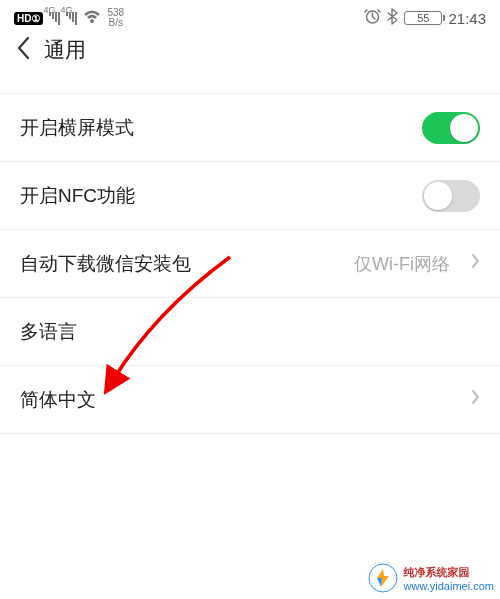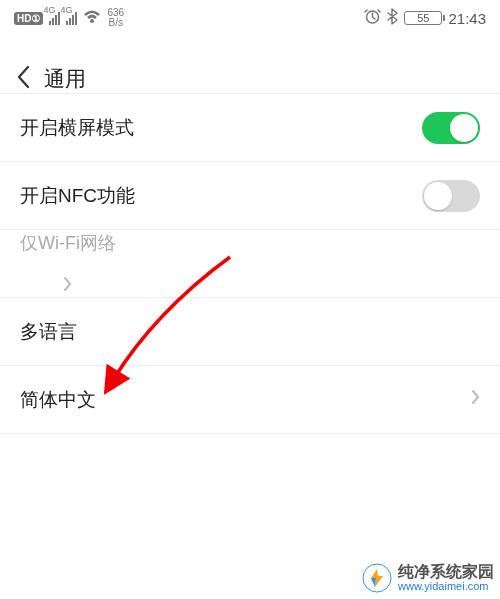--- a/index.html
+++ b/index.html
@@ -1,46 +1,46 @@
 <!DOCTYPE html>
 <html><head>
 <meta charset="utf-8">
 <style>
   * { margin: 0; padding: 0; box-sizing: border-box; }
   html, body { width: 500px; height: 599px; font-family: -apple-system, "Helvetica Neue", Arial, sans-serif; background: #fff; overflow: hidden; position: relative; }
   .status-bar { height: 36px; display: flex; align-items: center; justify-content: space-between; padding: 0 14px; font-size: 13px; color: #555; }
   .status-left, .status-right { display: flex; align-items: center; gap: 6px; }
-  .hd-badge { background: #737373; color: #fff; font-size: 10px; font-weight: bold; padding: 1px 3px; border-radius: 3px; }
-  .sig-4g { display: flex; align-items: flex-end; gap: 1px; position: relative; }
+  .hd-badge { background: #000000; color: #fff; font-size: 10px; font-weight: bold; padding: 1px 3px; border-radius: 3px; }
+  .sig-4g { display: flex; align-items: flex-start; gap: 1px; position: relative; }
   .sig-4g .lab { font-size: 9px; position: absolute; top: -7px; left: -6px; color: #777; }
   .sig-4g .bar { width: 2px; background: #777; }
   .sig-4g .b1 { height: 4px; } .sig-4g .b2 { height: 7px; } .sig-4g .b3 { height: 10px; } .sig-4g .b4 { height: 13px; }
   .wifi { font-size: 15px; color: #777; }
   .net-rate { font-size: 10px; line-height: 10px; color: #777; text-align: center; }
   .alarm, .bt { font-size: 15px; color: #777; }
   .batt { border: 1.5px solid #777; border-radius: 3px; padding: 0 12px; font-size: 11px; color: #555; position: relative; }
   .batt::after { content: ""; position: absolute; right: -4px; top: 3px; width: 2px; height: 6px; background: #777; border-radius: 0 1px 1px 0; }
   .time { font-size: 15px; color: #555; }
-  .header { height: 58px; display: flex; align-items: flex-end; padding: 0 16px; gap: 14px; border-bottom: 1px solid #eee; }
+  .header { height: 58px; display: flex; align-items: flex-start; padding: 0 16px; gap: 14px; border-bottom: 1px solid #eee; }
   .back { color: #444; }
   .title { font-size: 21px; color: #222; font-weight: 500; }
   .list { }
   .row { display: flex; align-items: center; justify-content: space-between; padding: 0 20px; height: 68px; border-bottom: 1px solid #eee; font-size: 19px; color: #222; }
-  .row .right { display: flex; align-items: center; gap: 21px; color: #aaa; font-size: 18px; flex-direction: column; }
+  .row .right { display: flex; align-items: center; gap: 21px; color: #aaa; font-size: 18px; }
   .chev { color: #bbb; }
   .switch { width: 58px; height: 32px; border-radius: 16px; position: relative; }
   .switch.on { background: #1ec659; }
   .switch.off { background: #d9d9d9; }
   .knob { position: absolute; top: 2px; width: 28px; height: 28px; border-radius: 50%; background: #fff; box-shadow: 0 1px 2px rgba(0,0,0,.2); }
   .switch.on .knob { right: 2px; }
   .switch.off .knob { left: 2px; }
   .arrow { position: absolute; left: 95px; top: 252px; pointer-events: none; }
   .watermark { position: absolute; right: 6px; bottom: 6px; display: flex; align-items: center; gap: 6px; opacity: .9; }
   .wm-logo { width: 30px; height: 30px; }
-  .wm-text { font-size: 16px; font-weight: 600; color: #404040; line-height: 16px; }
+  .wm-text { font-size: 11px; font-weight: 600; color: #b91c1c; line-height: 16px; }
   .wm-url { font-size: 11px; color: #0b6bd6; }
 </style>
 </head>
 <body>
 
 <div class="status-bar">
   <div class="status-left">
     <span class="hd-badge">HD①</span>
     <span class="sig-4g">
       <span class="lab">4G</span>
@@ -55,21 +55,21 @@
         <span class="bar b2"></span>
         <span class="bar b3"></span>
         <span class="bar b4"></span>
     </span>
     <span class="wifi">
       <svg width="18" height="14" viewBox="0 0 18 14">
           <path d="M1 4 Q9 -3 17 4 L15 6 Q9 0 3 6 Z M4 7 Q9 2 14 7 L12 9 Q9 6 6 9 Z M9 13 A2 2 0 1 0 9 9 A2 2 0 0 0 9 13" fill="#777"></path>
         </svg>
     </span>
     <span class="net-rate">
-      <div>636</div>
+      <div>538</div>
       <div>B/s</div>
     </span>
   </div>
   <div class="status-right">
     <span class="alarm">
       <svg width="17" height="17" viewBox="0 0 17 17">
           <circle cx="8.5" cy="9" r="6" fill="none" stroke="#777" stroke-width="1.5"></circle>
           <path d="M8.5 5 V9 L11 11" stroke="#777" stroke-width="1.5" fill="none" stroke-linecap="round"></path>
           <path d="M3 2 L1 4 M14 2 L16 4" stroke="#777" stroke-width="1.5" stroke-linecap="round"></path>
         </svg>
@@ -103,20 +103,21 @@
   </div>
 
   <div class="row">
     <span>开启NFC功能</span>
     <span class="switch off">
         <span class="knob"></span>
       </span>
   </div>
 
   <div class="row">
+    <span>自动下载微信安装包</span>
     <span class="right">
       <span>仅Wi-Fi网络</span>
       <span class="chev"><svg width="9" height="16" viewBox="0 0 9 16">
             <path d="M2 2 L7 8 L2 14" fill="none" stroke="#bbb" stroke-width="2" stroke-linecap="round"></path>
           </svg></span>
     </span>
   </div>
 
   <div class="row">
     <span>多语言</span>

